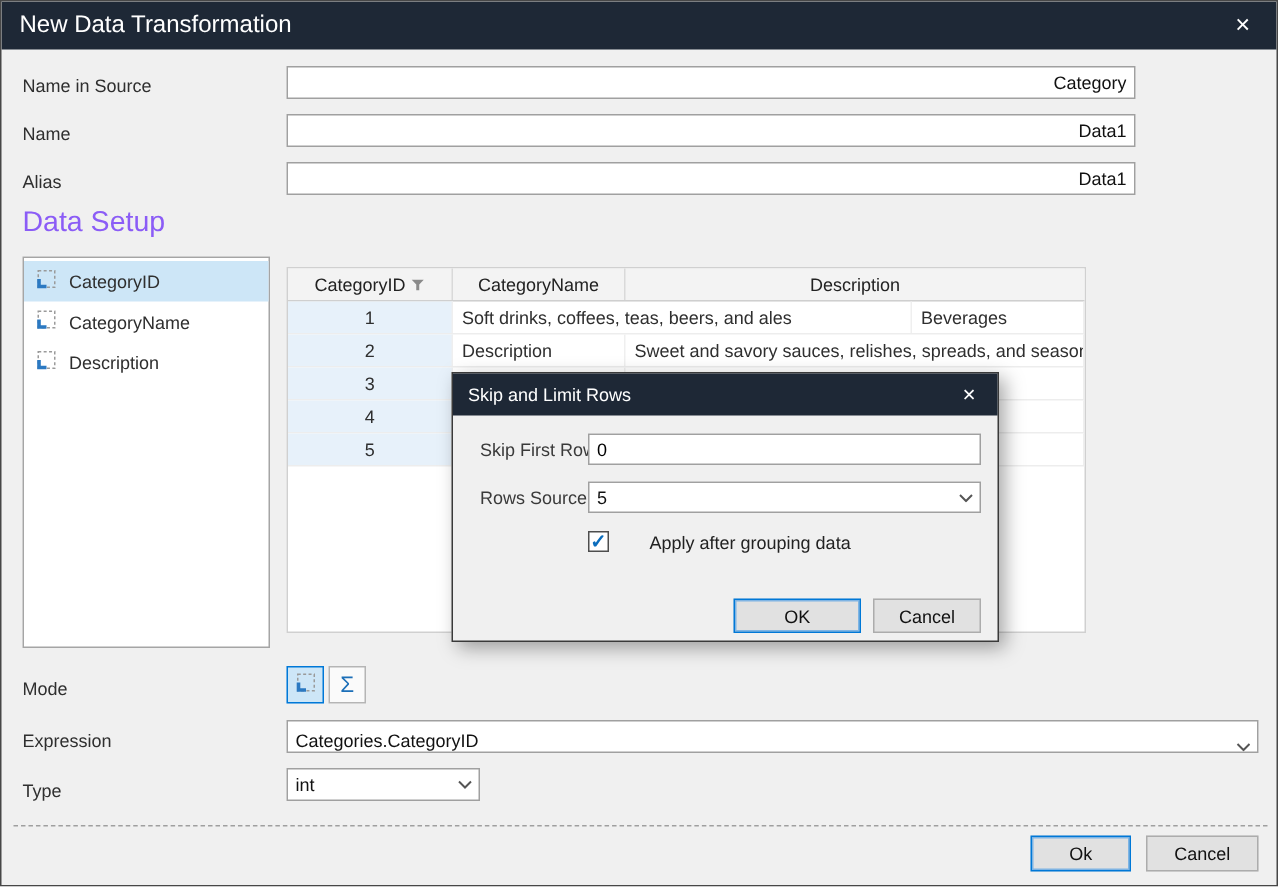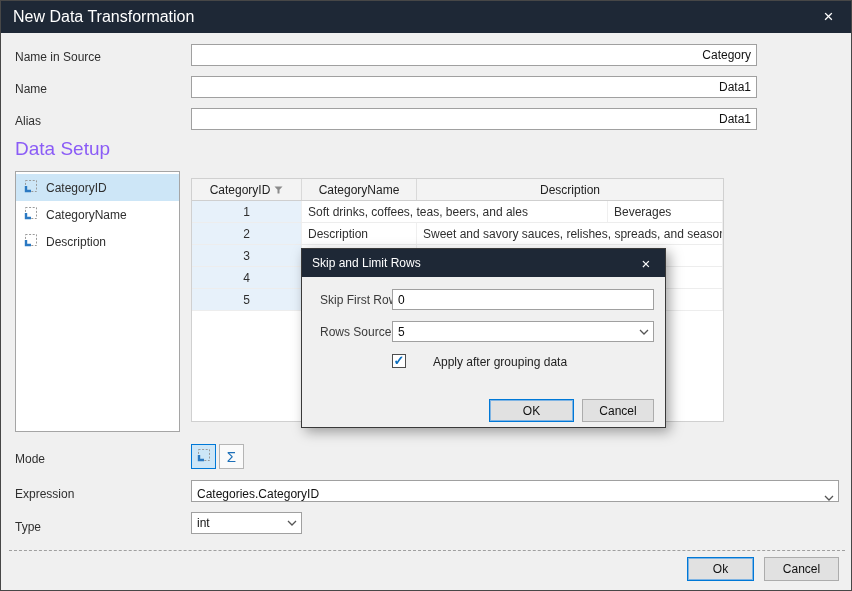--- a/index.html
+++ b/index.html
@@ -205,21 +205,21 @@
   <div class="combo" style="left:190px;top:479px;width:648px;height:22px;align-items:flex-end;">
     <span class="val">Categories.CategoryID</span>
     <span class="dd">
       <svg width="10" height="6" viewBox="0 0 10 6">
           <polyline points="1,1 5,5 9,1" fill="none" stroke="#555" stroke-width="1.3"></polyline>
         </svg>
     </span>
   </div>
 
   <span class="lbl" style="top:519px">Type</span>
-  <div class="combo" style="left:190px;top:511px;width:111px;height:22px;">
+  <div class="combo" style="left:190px;top:511px;width:129px;height:22px;">
     <span class="val">int</span>
     <span class="dd">
       <svg width="10" height="6" viewBox="0 0 10 6">
           <polyline points="1,1 5,5 9,1" fill="none" stroke="#555" stroke-width="1.3"></polyline>
         </svg>
     </span>
   </div>
 
   <div class="sep"></div>
   <div class="btn primary" style="left:686px;top:556px;width:67px;height:24px;">Ok</div>

